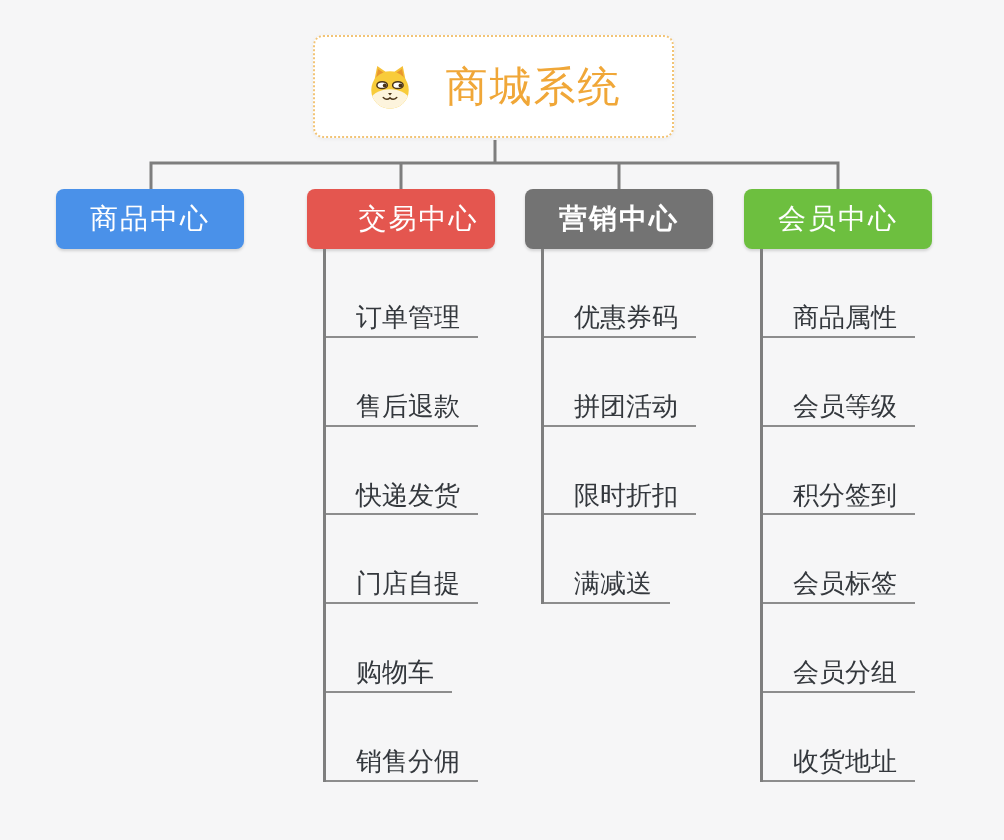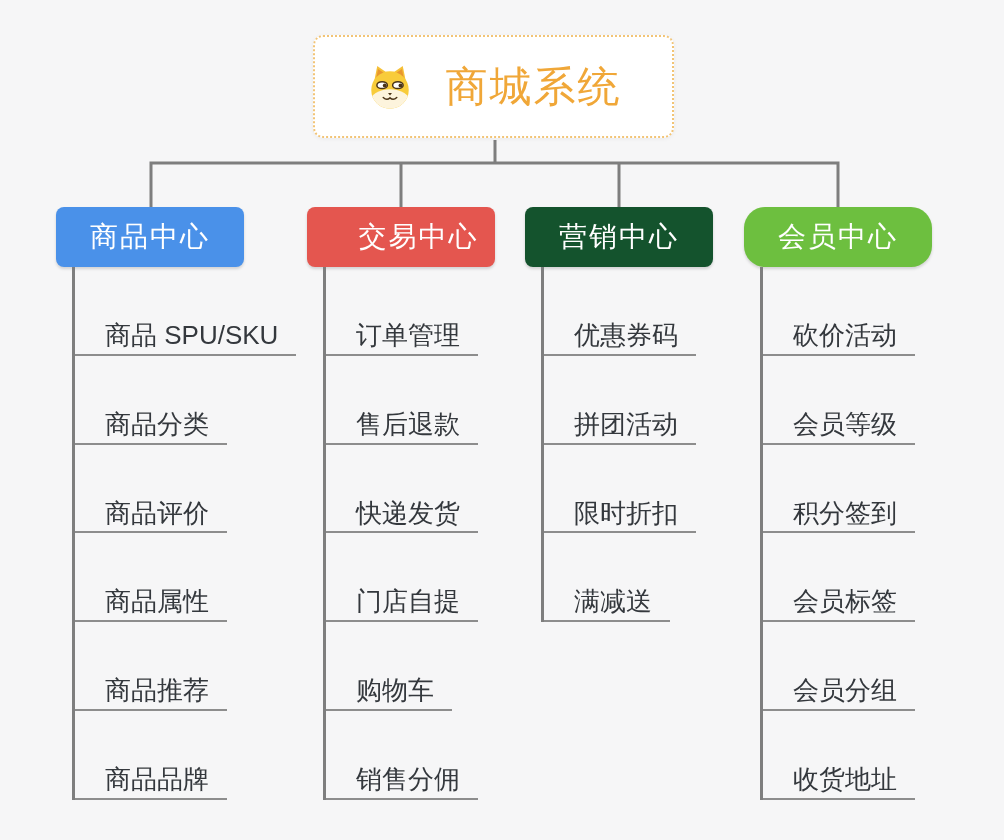--- a/index.html
+++ b/index.html
@@ -31,21 +31,21 @@
     box-shadow: 0 1px 4px rgba(0,0,0,0.05);
   }
   .root-title {
     font-size: 42px;
     letter-spacing: 2px;
     white-space: nowrap;
   }
   .root-icon { width: 48px; height: 48px; flex: 0 0 auto; }
 
   
-  .branch { position: absolute; top: 207px; width: 188px; }
+  .branch { position: absolute; top: 189px; width: 188px; }
   .branch-header {
     height: 60px;
     border-radius: 8px;
     display: flex; align-items: center; justify-content: center;
     color: #ffffff;
     font-size: 28px;
     letter-spacing: 2px;
     box-shadow: 0 2px 3px rgba(0,0,0,0.15);
   }
   .children {
@@ -105,40 +105,20 @@
       <circle cx="46" cy="30" r="2.6" fill="#4a3418"></circle>
 
       <path d="M29.4 40 h5.2 l-2.6 3.2 Z" fill="#4a3418"></path>
       <path d="M23 46 Q27.5 50.5 32 46.5 Q36.5 50.5 41 46" fill="none" stroke="#4a3418" stroke-width="2" stroke-linecap="round"></path>
     </svg>
     <span class="root-title" style="color: rgb(240, 167, 56);">商城系统</span>
   </div>
 
   <div class="branch" style="left:56px">
     <div class="branch-header" style="background: rgb(74, 145, 233);">商品中心</div>
-    <ul class="children">
-      <li class="child">
-          <span class="child-label">商品 SPU/SKU</span>
-        </li>
-      <li class="child">
-          <span class="child-label">商品分类</span>
-        </li>
-      <li class="child">
-          <span class="child-label">商品评价</span>
-        </li>
-      <li class="child">
-          <span class="child-label">商品属性</span>
-        </li>
-      <li class="child">
-          <span class="child-label">商品推荐</span>
-        </li>
-      <li class="child">
-          <span class="child-label">商品品牌</span>
-        </li>
-    </ul>
   </div>
 
   <div class="branch" style="left:307px">
     <div class="branch-header" style="background: rgb(228, 86, 79); padding-left: 35px;">交易中心</div>
     <ul class="children">
       <li class="child">
           <span class="child-label">订单管理</span>
         </li>
       <li class="child">
           <span class="child-label">售后退款</span>
@@ -152,42 +132,42 @@
       <li class="child">
           <span class="child-label">购物车</span>
         </li>
       <li class="child">
           <span class="child-label">销售分佣</span>
         </li>
     </ul>
   </div>
 
   <div class="branch" style="left:525px">
-    <div class="branch-header" style="background: #14532d;">营销中心</div>
+    <div class="branch-header" style="background: #737373; font-weight: bold;">营销中心</div>
     <ul class="children">
       <li class="child">
           <span class="child-label">优惠券码</span>
         </li>
       <li class="child">
           <span class="child-label">拼团活动</span>
         </li>
       <li class="child">
           <span class="child-label">限时折扣</span>
         </li>
       <li class="child">
           <span class="child-label">满减送</span>
         </li>
     </ul>
   </div>
 
   <div class="branch" style="left:744px">
-    <div class="branch-header" style="background: rgb(109, 191, 63); border-radius: 21px;">会员中心</div>
+    <div class="branch-header" style="background: rgb(109, 191, 63);">会员中心</div>
     <ul class="children">
       <li class="child">
-          <span class="child-label">砍价活动</span>
+          <span class="child-label">商品属性</span>
         </li>
       <li class="child">
           <span class="child-label">会员等级</span>
         </li>
       <li class="child">
           <span class="child-label">积分签到</span>
         </li>
       <li class="child">
           <span class="child-label">会员标签</span>
         </li>

